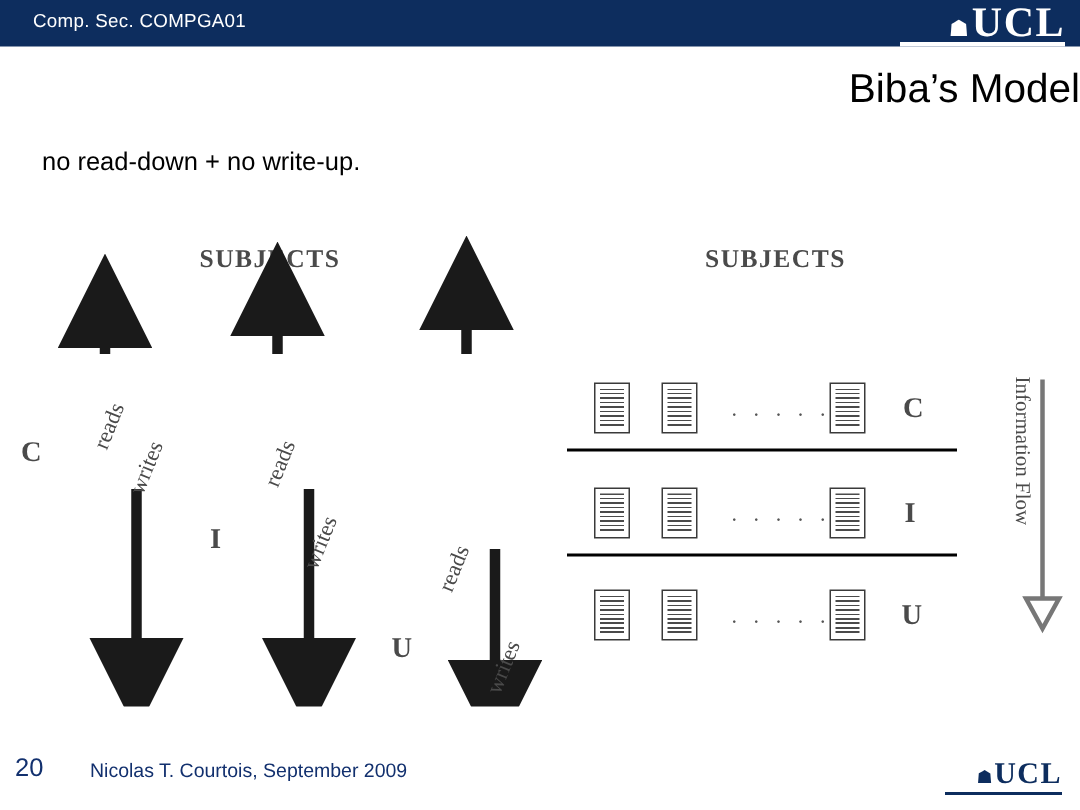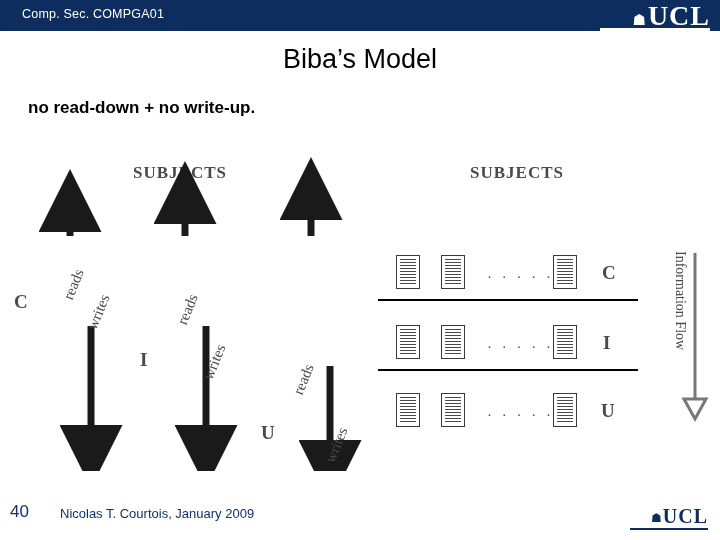--- a/index.html
+++ b/index.html
@@ -68,33 +68,32 @@
     width: 110px;
     height: 3px;
     background: #ffffff;
   }
   
   .slide-title {
     position: absolute;
     top: 44px;
     left: 0;
     width: 720px;
-    text-align: center;
+    text-align: right;
     font-size: 27px;
     color: #000000;
     font-family: "Liberation Sans", sans-serif;
   }
   .subtitle {
     position: absolute;
     top: 98px;
     left: 28px;
     font-size: 17px;
     color: #000000;
     font-family: "Liberation Sans", sans-serif;
-    font-weight: bold;
   }
   
   .diagram {
     position: absolute;
     top: 141px;
     left: 0;
     width: 720px;
     height: 330px;
   }
   .col-label {
@@ -306,21 +305,21 @@
     <div class="doc shadow" style="left:441px; top:252px;">
         <span class="lines"></span>
       </div>
     <div class="dots" style="left:487px; top:266px;">· · · · · ·</div>
     <div class="doc shadow" style="left:553px; top:252px;">
         <span class="lines"></span>
       </div>
     <div class="lvl-label" style="left:601px; top:259px;">U</div>
   </div>
 
-  <div class="page-num">40</div>
-  <div class="footer-author">Nicolas T. Courtois, January 2009</div>
+  <div class="page-num">20</div>
+  <div class="footer-author">Nicolas T. Courtois, September 2009</div>
   <div class="ucl-logo-bottom">
     <span class="ucl-mark">☗</span>
     <span class="ucl-text">UCL</span>
   </div>
   <div class="footer-rule"></div>
 
 </div>
 
 </body></html>

